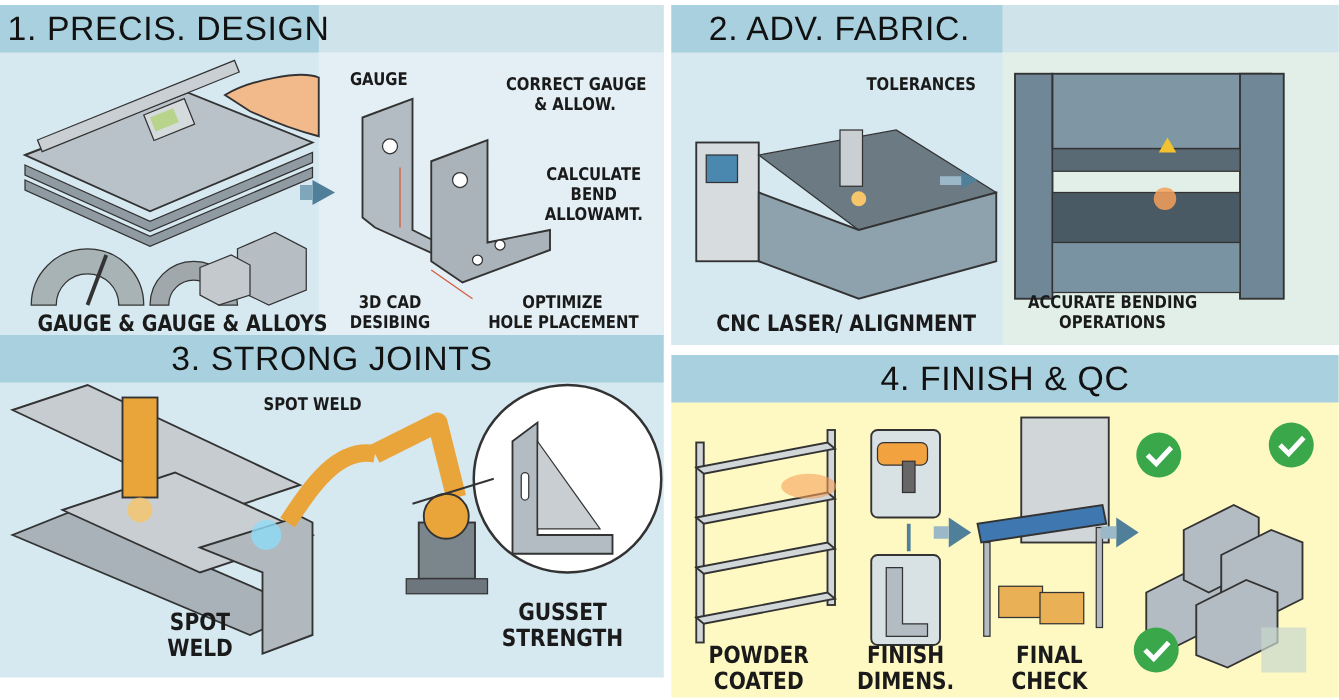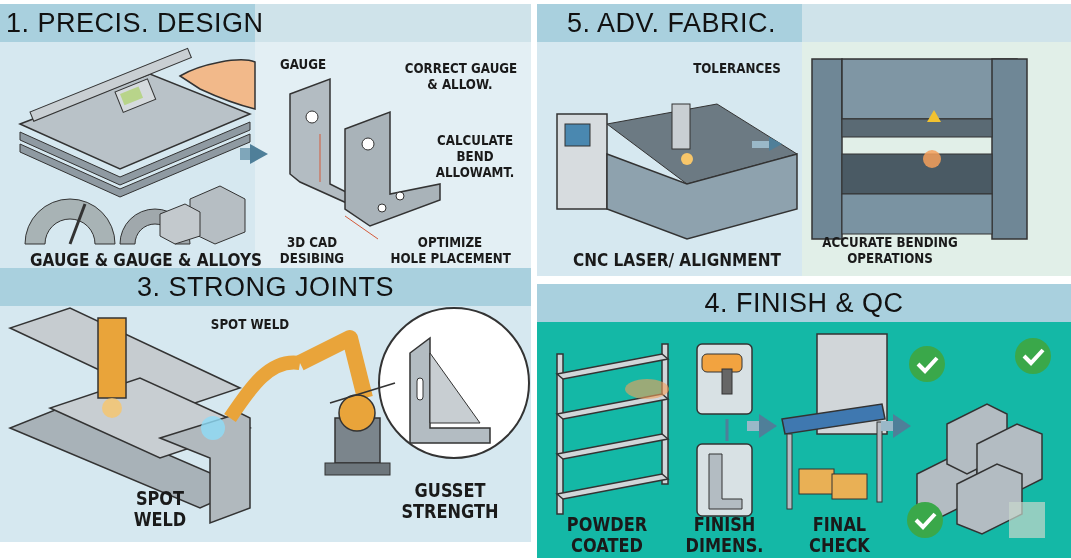--- a/index.html
+++ b/index.html
@@ -1,21 +1,21 @@
 <!DOCTYPE html>
 <html><head>
 <meta charset="utf-8">
 <style>
   html,body{margin:0;padding:0;background:#fff;}
   body{width:1071px;height:560px;position:relative;overflow:hidden;font-family:"Liberation Sans",sans-serif;}
   .panel{position:absolute;background:#d6e8f0;overflow:hidden;}
   .p1{left:0;top:4px;width:531px;height:272px;}
   .p2{left:537px;top:4px;width:534px;height:272px;}
   .p3{left:0;top:268px;width:531px;height:274px;}
-  .p4{left:537px;top:284px;width:534px;height:274px;background:#14b8a6;}
+  .p4{left:537px;top:284px;width:534px;height:274px;background:#fef9c3;}
   .hdr{position:absolute;left:0;top:0;right:0;height:38px;background:#cfe3ea;}
   .hdrbox{position:absolute;left:0;top:0;height:38px;background:#a9d0de;}
   .hdr .t{position:absolute;top:4px;font-size:27px;color:#111;letter-spacing:0.5px;white-space:nowrap;}
   .full{background:#a9d0de;}
   .lbl{position:absolute;font-family:"DejaVu Sans",sans-serif;font-weight:bold;color:#1a1a1a;font-size:14px;line-height:16px;text-align:center;transform:scaleX(0.85);transform-origin:center top;white-space:nowrap;}
   .lbl.big{font-size:19px;line-height:21px;}
   svg{position:absolute;overflow:visible;}
   .watermark{position:absolute;width:36px;height:36px;background:#c8d7cc;opacity:.7;}
 </style>
 </head>
@@ -61,21 +61,21 @@
 ALLOWAMT.</div>
   <div class="lbl" style="left:272px;top:230px;width:80px;white-space:pre;">3D CAD
 DESIBING</div>
   <div class="lbl" style="left:380px;top:230px;width:140px;white-space:pre;">OPTIMIZE
 HOLE PLACEMENT</div>
 </div>
 
 <div class="panel p2">
   <div class="hdr">
     <div class="hdrbox" style="width:265px;"></div>
-    <div class="t" style="left:30px;">5. ADV. FABRIC.</div>
+    <div class="t" style="left:30px;">2. ADV. FABRIC.</div>
   </div>
   <div style="position:absolute;left:265px;top:38px;right:0;bottom:0;background:#e1efe8;"></div>
   <svg width="534" height="272">
     <rect x="20" y="110" width="50" height="95" fill="#d7dcdf" stroke="#333" stroke-width="1.5"></rect>
     <rect x="28" y="120" width="25" height="22" fill="#4a88b0" stroke="#333"></rect>
     <polygon points="70,120 180,100 260,150 150,180" fill="#6c7a83" stroke="#333"></polygon>
     <polygon points="70,150 150,180 260,150 260,205 150,235 70,205" fill="#8ea2ae" stroke="#333" stroke-width="1.5"></polygon>
     <rect x="135" y="100" width="18" height="45" fill="#c9cfd3" stroke="#333"></rect>
     <circle cx="150" cy="155" r="6" fill="#f7c66a"></circle>
     <polygon points="245,95 270,95"></polygon>

